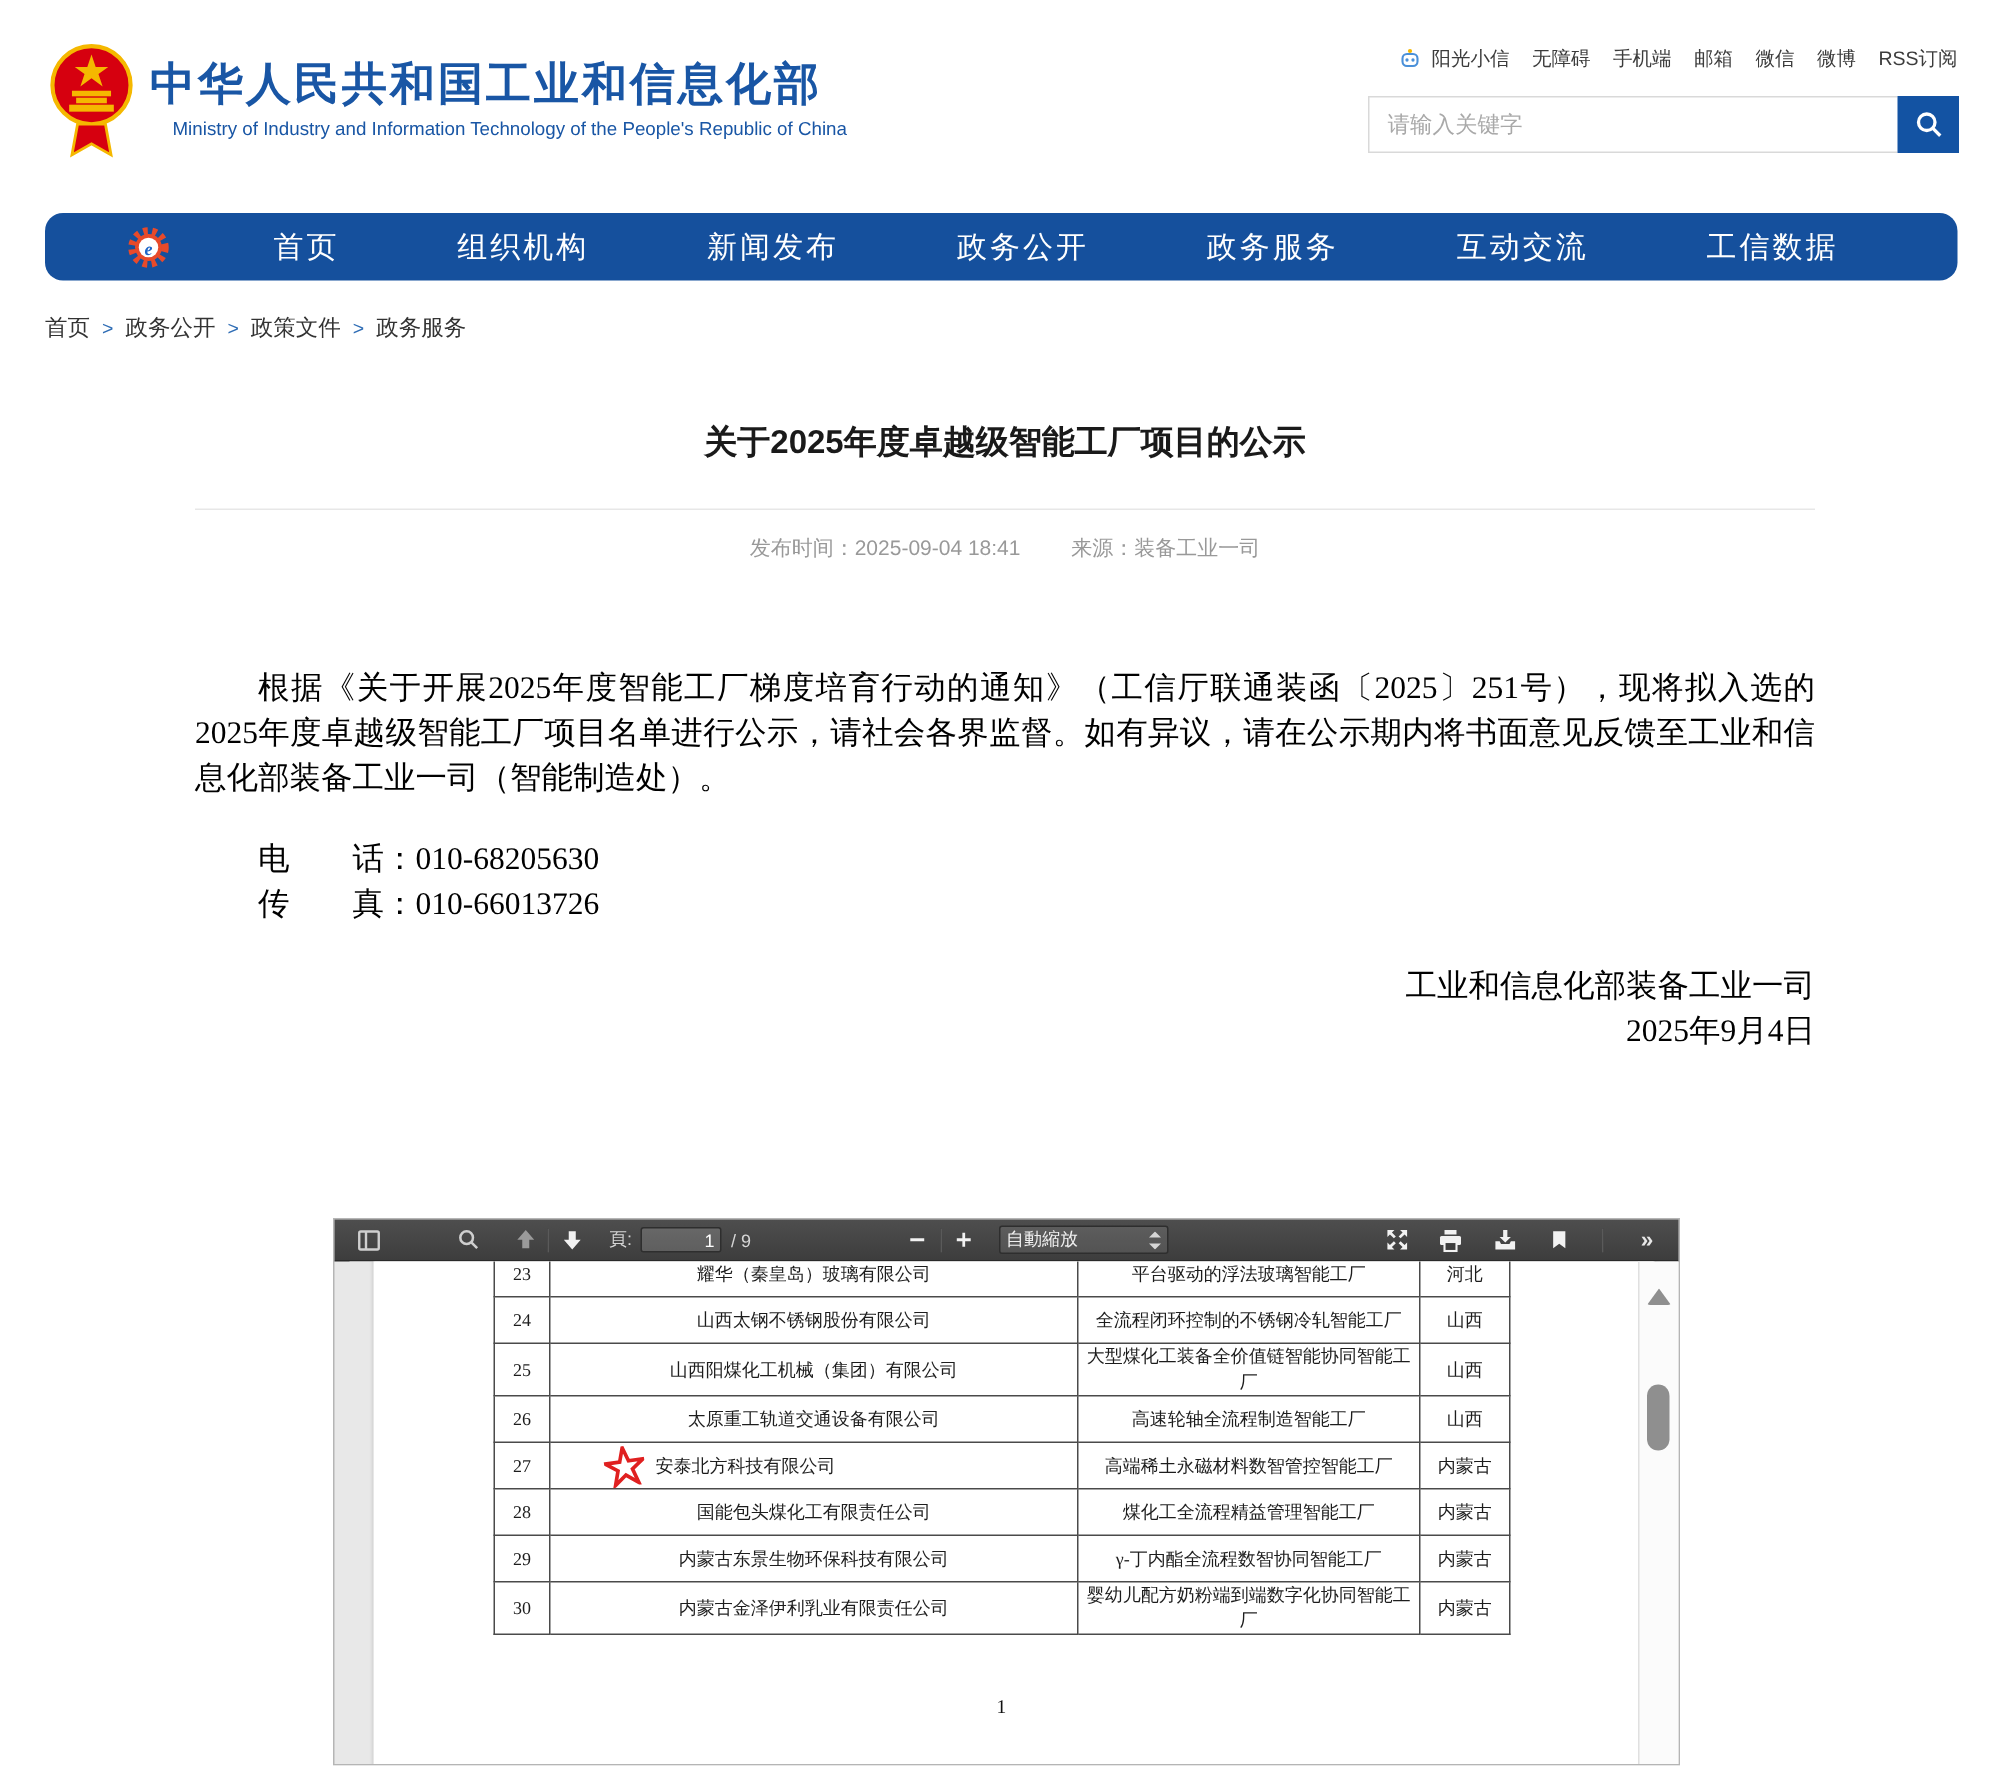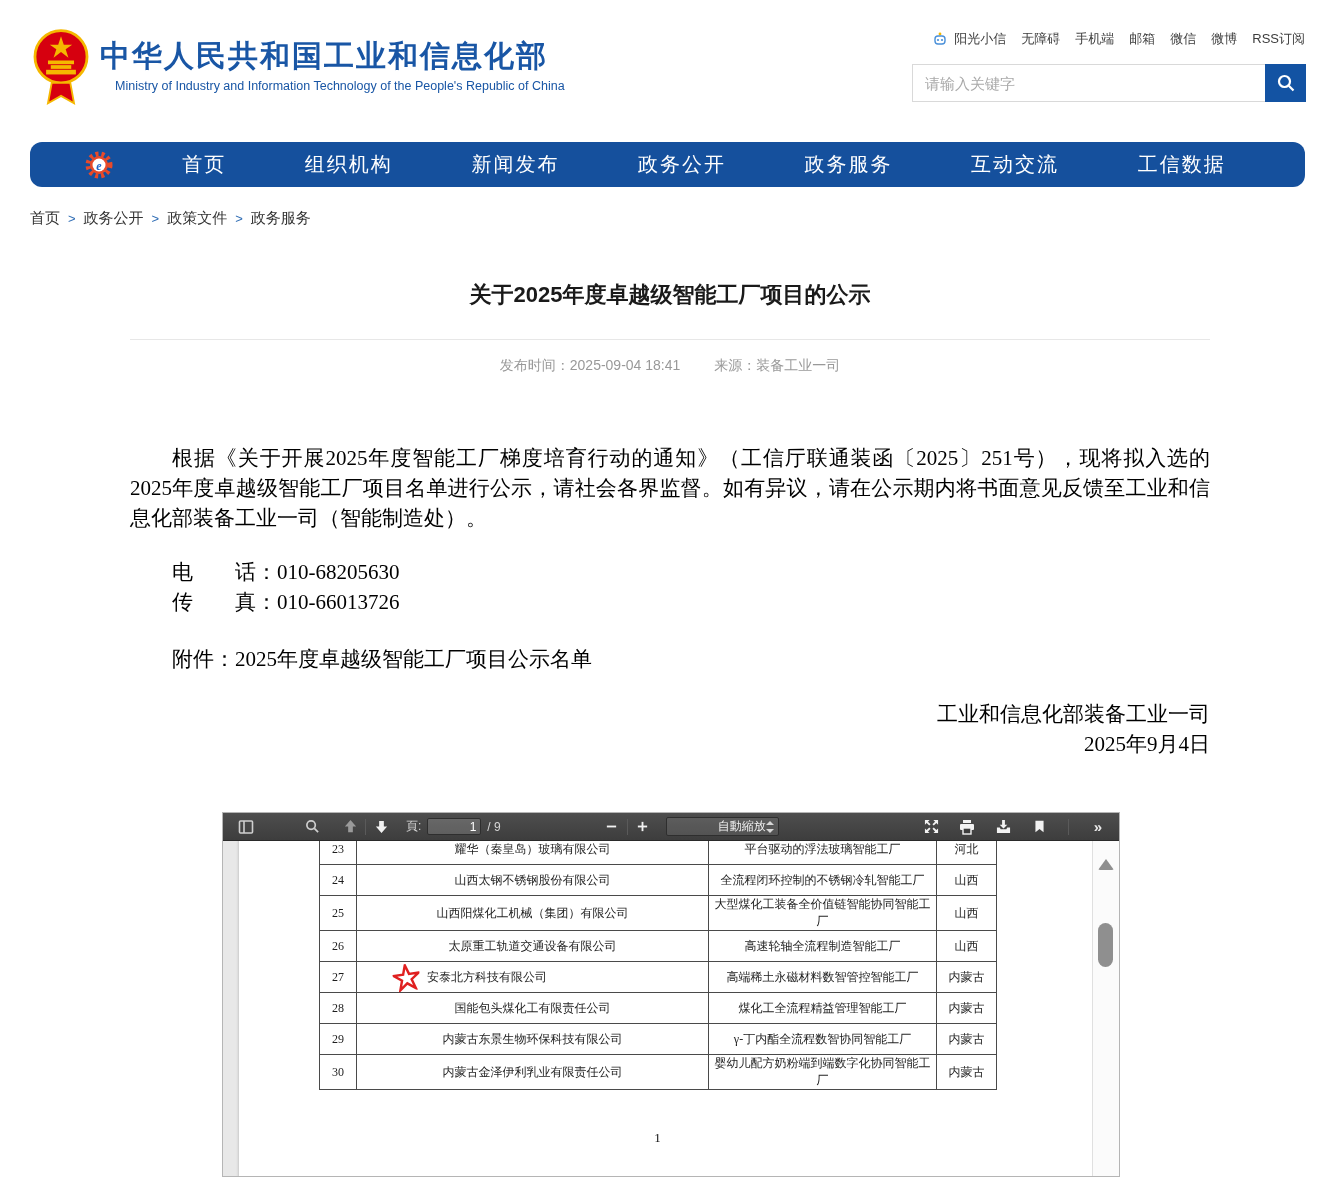--- a/index.html
+++ b/index.html
@@ -65,26 +65,26 @@
   .tb-sep { width:1px; height:16px; background:#2c2c2c; border-right:1px solid #5a5a5a; margin:0 4px; }
   .tb-pagelabel { margin-left:14px; color:#d6d6d6; }
   .tb-pageinput { margin-left:6px; width:54px; height:17px; background:rgba(255,255,255,0.16);
                   border:1px solid #2e2e2e; border-radius:2px; color:#fff; font-size:12px;
                   text-align:right; padding:0 4px; outline:none; }
   .tb-pagetotal { margin-left:6px; color:#d6d6d6; }
   .tb-zoomout { margin-left:100px; }
   .tb-zoombox { margin-left:12px; width:113px; height:19px; background:rgba(255,255,255,0.10);
                 border:1px solid #2e2e2e; border-radius:2px; display:flex; align-items:center;
                 padding:0 4px; color:#f0f0f0; cursor:pointer; }
-  .tb-zoombox .zlabel { flex:1;text-align:right; }
+  .tb-zoombox .zlabel { flex:1; }
   .tb-spacer { flex:1; }
   .tb-right { display:flex; align-items:center; gap:14px; margin-right:2px; }
   .tb-more { font-size:15px; font-weight:bold; color:#e8e8e8; }
 
-  .pdf-content { position:relative; height:335px; overflow:hidden; background:#e8e8e8; }
+  .pdf-content { position:relative; height:335px; overflow:hidden; background:#e8e8e8;margin-left:10px; }
   .pdf-page { position:absolute; left:16px; top:-60px; width:854px; height:620px; background:#fff;
               box-shadow:0 0 3px rgba(0,0,0,0.25); }
   .doc-table { margin:52px 0 0 80px; border-collapse:collapse; table-layout:fixed; width:677px;
                font-family:"Liberation Serif", serif; font-size:12px; color:#1d1d1d; }
   .doc-table td { border:1px solid #4a4a4a; height:31px; text-align:center; padding:0 3px;
                   position:relative; }
   .doc-table td.company-starred { text-align:left; padding-left:70px; }
   .star-annot { position:absolute; left:36px; top:2px; width:27px; height:27px; transform:rotate(-8deg); }
   .page-num { width:677px; margin:40px 0 0 80px; text-align:center;
               font-family:"Liberation Serif", serif; font-size:13px; color:#111; }
@@ -184,21 +184,20 @@
     <div class="article-meta">
       <span>发布时间：2025-09-04 18:41</span>
       <span>来源：装备工业一司</span>
     </div>
     <div class="article-body">
       <div class="para">根据《关于开展2025年度智能工厂梯度培育行动的通知》（工信厅联通装函〔2025〕251号），现将拟入选的2025年度卓越级智能工厂项目名单进行公示，请社会各界监督。如有异议，请在公示期内将书面意见反馈至工业和信息化部装备工业一司（智能制造处）。</div>
       <div class="info-lines">
           <div>电　　话：010-68205630</div>
           <div>传　　真：010-66013726</div>
         </div>
-      <div class="attach-line">附件：2025年度卓越级智能工厂项目公示名单</div>
       <div class="sign-block">
         <div>工业和信息化部装备工业一司</div>
         <div>2025年9月4日</div>
       </div>
     </div>
   </div>
 
   <div class="pdf">
     <div class="pdf-toolbar">
       <button class="tb-btn" style="margin-left:4px">

